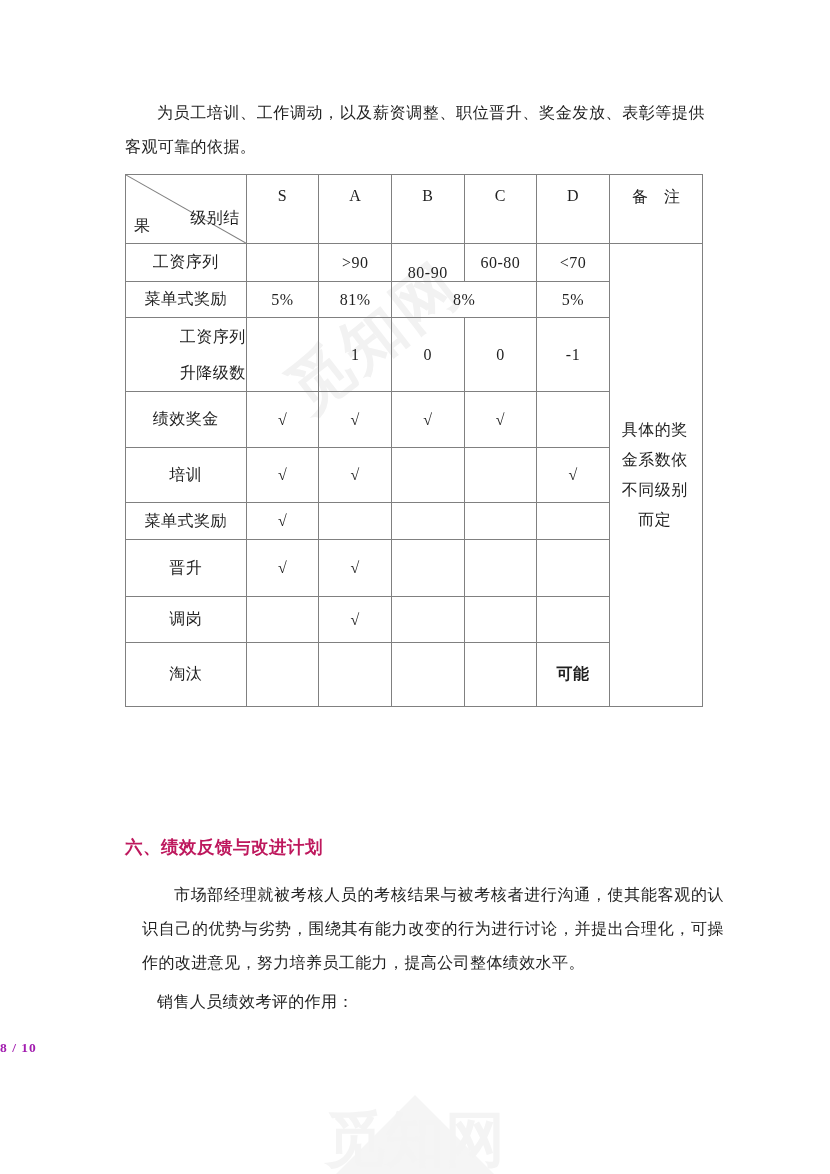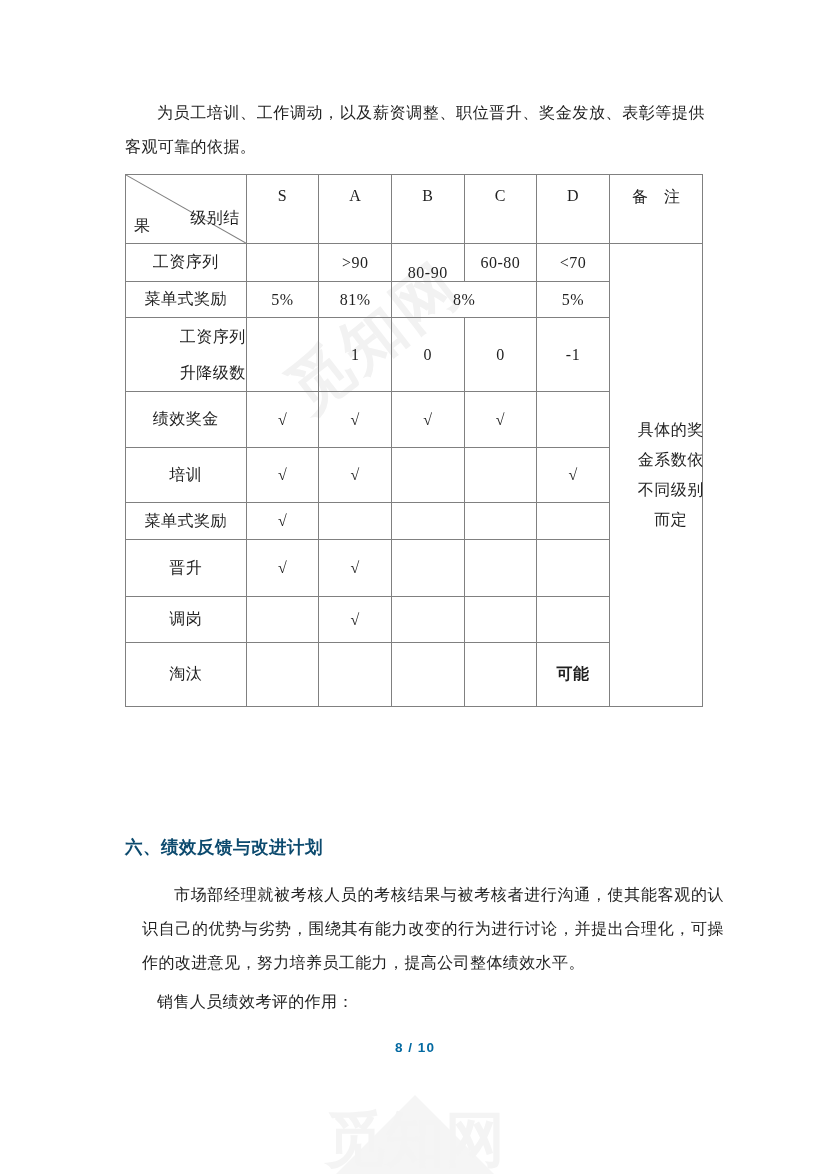--- a/index.html
+++ b/index.html
@@ -89,21 +89,21 @@
 
   h2.section-heading {
     position: absolute;
     left: 125px;
     top: 832px;
     margin: 0;
     font-size: 17.5px;
     line-height: 30px;
     font-weight: bold;
     letter-spacing: 0.5px;
-    color: #0c4a6e;
+    color: #be185d;
   }
 
   .body-para-1 {
     position: absolute;
     left: 142px;
     top: 878px;
     width: 582px;
   }
 
   .body-para-2 {
@@ -111,26 +111,25 @@
     left: 125px;
     top: 985px;
     width: 582px;
   }
 
   .page-footer {
     position: absolute;
     left: 0;
     right: 0;
     top: 1040px;
-    text-align: center;
-    font-family: Liberation Sans, sans-serif;
+    font-family: Liberation Serif, serif;
     font-size: 13.5px;
     font-weight: bold;
     letter-spacing: 1px;
-    color: #0369a1;
+    color: #a21caf;
   }
 
   
   .grade-table {
     position: absolute;
     left: 125px;
     top: 174px;
     border-collapse: collapse;
     table-layout: fixed;
     width: 578px;
@@ -209,21 +208,21 @@
   .r-out     { height: 64px; }
 
   .num { font-size: 17px; }
   .num-low { font-size: 17px; position: relative; top: 10px; }
   .check { font-size: 18px; line-height: 1; }
   .bold-cell { font-weight: bold; font-size: 16px; }
 
   .remark-cell {
     vertical-align: middle;
     text-align: left;
-    padding: 0 26px !important;
+    padding: 0 10px !important;
     font-size: 15.5px;
     line-height: 30px;
     letter-spacing: 0.3px;
   }
   .remark-cell .rtext {
     display: block;
     width: 70px;
   }
   .cell-label { font-size: 16px; }
   .cell-label.two-line {

